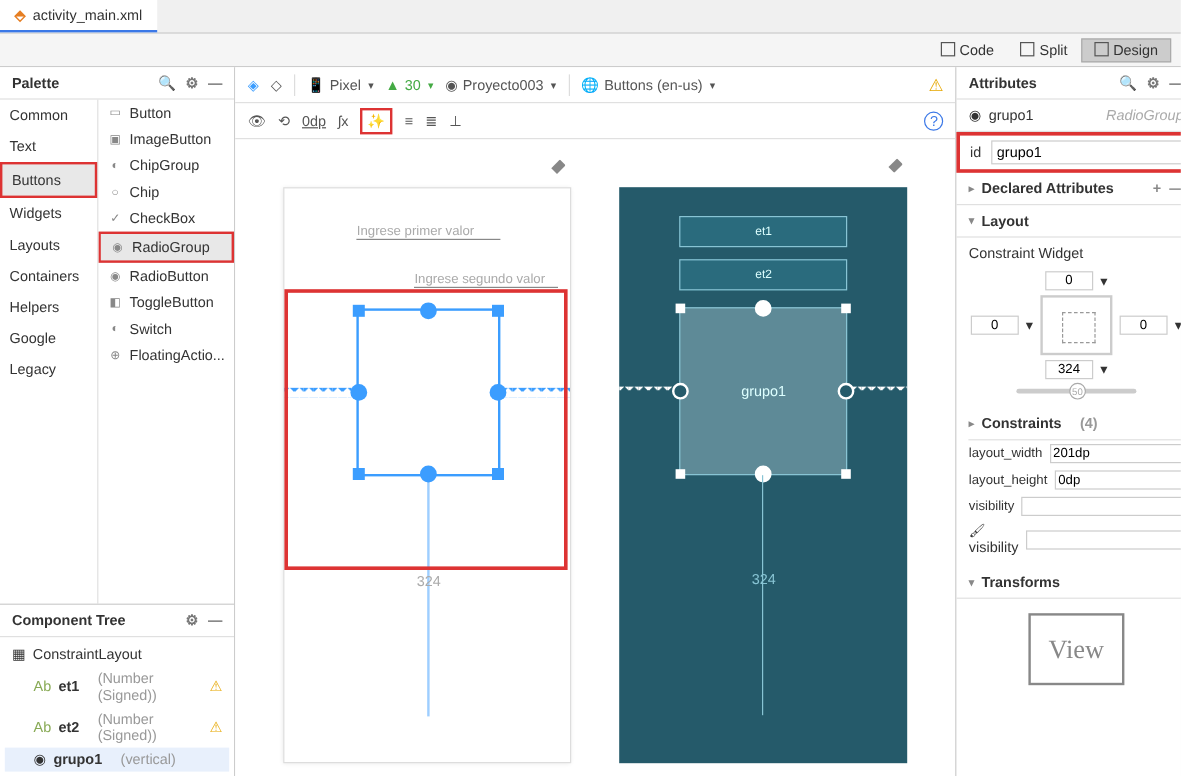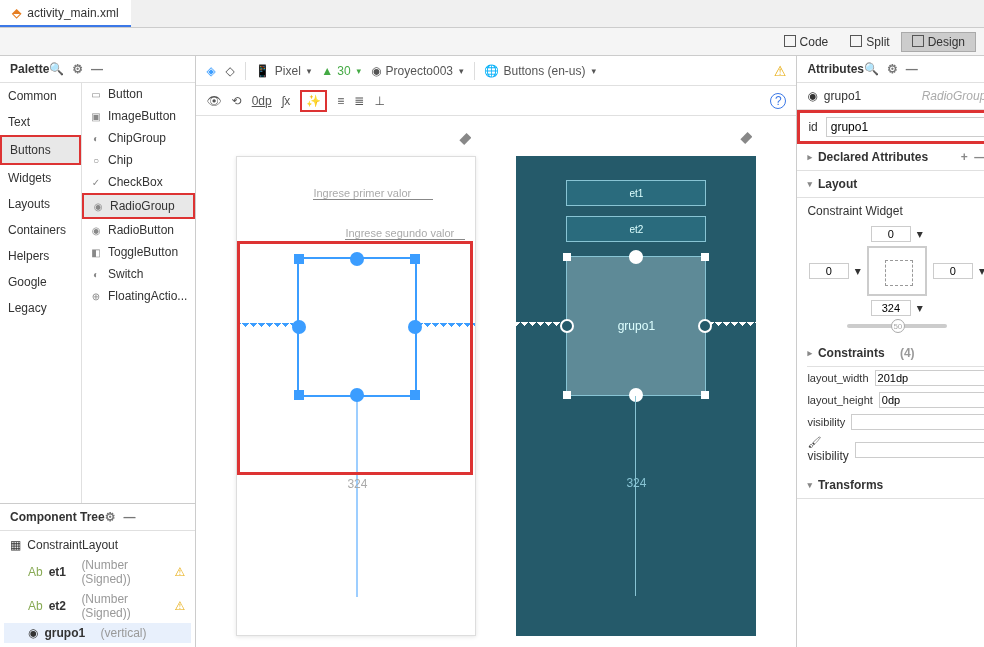--- a/index.html
+++ b/index.html
@@ -15,21 +15,21 @@
 
 .view-mode { display: flex; justify-content: flex-end; height: 28px; border-bottom: 1px solid #ccc; align-items: center; padding-right: 8px; }
 .vm-btn { display: flex; align-items: flex-start; gap: 4px; padding: 2px 10px; border: 1px solid transparent; cursor: pointer; }
 .vm-btn.active { background: #ccc; border: 1px solid #aaa; }
 .vm-ico { width: 12px; height: 12px; border: 1px solid #555; display: inline-block; }
 
 .main-area { display: flex; height: calc(100% - 56px); }
 
 
 .left-col { width: 200px; border-right: 1px solid #ccc; background: #fff; display: flex; flex-direction: column; }
-.panel-hdr { display: flex; align-items: center; padding: 6px 10px; font-weight: bold; border-bottom: 1px solid #e0e0e0; }
+.panel-hdr { display: flex; justify-content: space-between; align-items: center; padding: 6px 10px; font-weight: bold; border-bottom: 1px solid #e0e0e0; }
 .hdr-tools { display: flex; gap: 8px; color: #777; }
 .palette-body { display: flex; flex: 1; min-height: 0; }
 .cat-list { width: 82px; border-right: 1px solid #e0e0e0; }
 .cat-item { padding: 6px 8px; cursor: pointer; }
 .cat-item.sel { background: #e8e8e8; border: 2px solid #d33; }
 .comp-list { flex: 1; overflow: hidden; }
 .comp-item { display: flex; align-items: center; gap: 6px; padding: 4px 8px; cursor: pointer; }
 .comp-item.sel { background: #e8e8e8; border: 2px solid #d33; }
 .c-ico { width: 12px; height: 12px; display: inline-flex; align-items: center; justify-content: center; color: #888; font-size: 10px; }
 
@@ -52,21 +52,21 @@
 .wi-warn { color: #e6a700; margin-left: auto; font-size: 14px; }
 .wi-help { color: #3b78e7; font-size: 12px; margin-left: auto; border: 1px solid #3b78e7; border-radius: 50%; width: 16px; height: 16px; display: flex; align-items: center; justify-content: center; }
 
 .canvases { flex: 1; display: flex; gap: 40px; padding: 40px; justify-content: center; position: relative; overflow: hidden; }
 .dev { width: 240px; height: 480px; position: relative; }
 .dev1 { background: #fff; border: 1px solid #ddd; box-shadow: 0 1px 4px rgba(0,0,0,.1); }
 .dev2 { background: #255a6a; }
 .wrench { width: 12px; height: 12px; background: #888; clip-path: polygon(60% 0,100% 40%,40% 100%,0 60%); position: absolute; top: -24px; right: 4px; }
 
 .in-txt { color: #aaa; font-size: 11px; position: absolute; border-bottom: 1px solid #888; }
-.in-txt.t1 { left: 76px; top: 30px; width: 120px; }
+.in-txt.t1 { left: 60px; top: 30px; width: 120px; }
 .in-txt.t2 { left: 60px; top: 70px; width: 120px; margin-left: 48px; }
 .sel-box { position: absolute; left: 60px; top: 100px; width: 120px; height: 140px; border: 2px solid #3b9dff; }
 .handle { position: absolute; width: 10px; height: 10px; background: #3b9dff; }
 .handle.tl{top:-5px;left:-5px}.handle.tr{top:-5px;right:-5px}.handle.bl{bottom:-5px;left:-5px}.handle.br{bottom:-5px;right:-5px}
 .anchor{position:absolute;width:14px;height:14px;background:#3b9dff;border-radius:50%}
 .anchor.at{top:-7px;left:50%;transform:translateX(-50%)}.anchor.ab{bottom:-7px;left:50%;transform:translateX(-50%)}
 .anchor.al{left:-7px;top:50%;transform:translateY(-50%)}.anchor.ar{right:-7px;top:50%;transform:translateY(-50%)}
 .zig { position: absolute; height: 8px; background-image: linear-gradient(135deg,#3b9dff 25%,transparent 25%),linear-gradient(225deg,#3b9dff 25%,transparent 25%); background-size: 8px 8px; }
 .zig.l{left:0;top:166px;width:56px}.zig.r{right:0;top:166px;width:56px}
 .vline{position:absolute;left:119px;top:240px;width:2px;height:200px;background:#3b9dff;opacity:.5}
@@ -372,14 +372,15 @@
         </div>
       <div class="attr-row">
           <label>🖌 <span>visibility</span></label>
           <input style="">
         </div>
     </div>
     <div class="sec-hdr">
       <span class="tri">▾</span>
       <span>Transforms</span>
     </div>
+    <div class="view-ph">View</div>
   </div>
 </div>
 
 </body></html>

